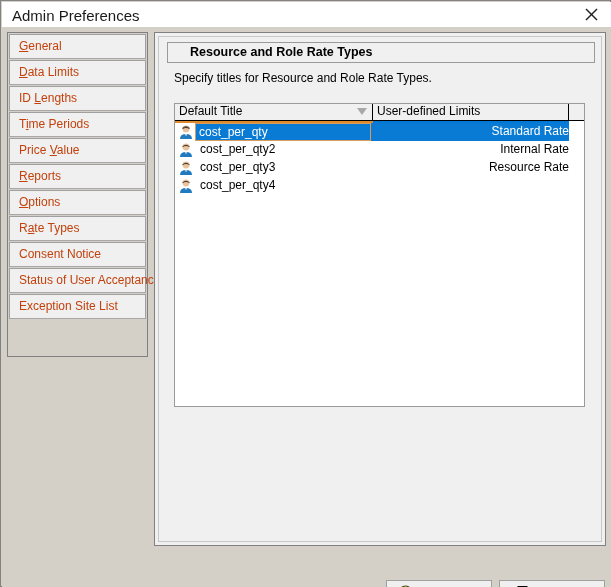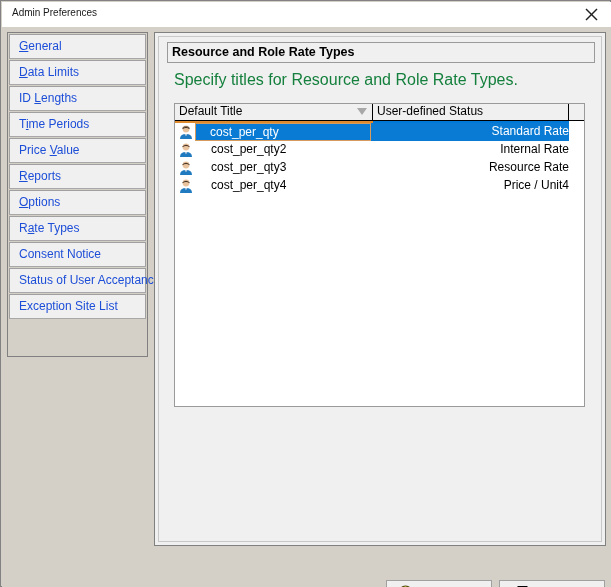--- a/index.html
+++ b/index.html
@@ -33,21 +33,21 @@
     left: 1px; top: 1px;
     width: 609px;
     height: 25px;
     background: #ffffff;
     box-sizing: border-box;
   }
   #title-text {
     position: absolute;
     left: 10px;
     top: 5px;
-    font-size: 10px;
+    font-size: 15px;
     color: #1a1a1a;
     white-space: nowrap;
   }
   #close-x {
     position: absolute;
     right: 0px;
     top: 0px;
     width: 40px;
     height: 25px;
     cursor: default;
@@ -79,21 +79,21 @@
     position: relative;
     height: 25px;
     margin: 0 1px;
     background: #f0f0f0;
     border: 1px solid #a0a0a0;
     border-bottom: 1px solid #a8a8a8;
     box-sizing: border-box;
     line-height: 23px;
     padding-left: 9px;
     font-size: 12px;
-    color: #1d4ed8;
+    color: #c2410c;
     white-space: nowrap;
     margin-top: 1px;
     cursor: default;
   }
   .tab-item:first-child { margin-top: 1px; }
   .tab-item .mn { text-decoration: underline; }
 
   
   #content {
     position: absolute;
@@ -120,30 +120,30 @@
     left: 8px;
     top: 5px;
     width: 428px;
     height: 21px;
     background: #f0f0f0;
     border: 1px solid #9a9a9a;
     box-sizing: border-box;
     font-weight: bold;
     font-size: 12.5px;
     line-height: 19px;
-    padding-left: 4px;
+    padding-left: 22px;
     color: #000;
     white-space: nowrap;
   }
   #group-desc {
     position: absolute;
     left: 15px;
     top: 34px;
-    font-size: 16px;
-    color: #15803d;
+    font-size: 12px;
+    color: #000000;
     white-space: nowrap;
   }
 
   
   #table-wrap {
     position: absolute;
     left: 15px;
     top: 66px;
     width: 411px;
     height: 304px;
@@ -219,21 +219,21 @@
     height: 16px;
   }
   .cell-default {
     position: absolute;
     left: 22px;
     width: 174px;
     top: 0;
     height: 18px;
     line-height: 17px;
     font-size: 12px;
-    padding-left: 14px;
+    padding-left: 3px;
     box-sizing: border-box;
     white-space: nowrap;
   }
   .cell-user {
     position: absolute;
     left: 198px;
     width: 196px;
     top: 0;
     height: 18px;
     line-height: 17px;
@@ -319,21 +319,21 @@
         <div id="group-desc">Specify titles for Resource and Role Rate Types.</div>
 
         <div id="table-wrap">
 
           <div id="thead">
             <div class="th" id="th-default">
               <span>Default Title</span>
               <span id="sort-ind"></span>
             </div>
             <div class="th" id="th-user">
-              <span>User-defined Status</span>
+              <span>User-defined Limits</span>
             </div>
             <div class="th" id="th-blank"></div>
           </div>
           <div id="header-accent"></div>
           <div id="header-accent2"></div>
 
           <div class="row selected" style="top:19px">
             <div class="sel-bg"></div>
             <span class="avatar">
               <svg width="16" height="16" viewBox="0 0 16 16" aria-hidden="true">
@@ -377,21 +377,20 @@
           <div class="row" style="top:73px">
             <span class="avatar">
               <svg width="16" height="16" viewBox="0 0 16 16" aria-hidden="true">
                 <circle cx="8" cy="5" r="3.4" fill="#e8c39e"></circle>
                 <path d="M4.5 4.3 Q8 1.2 11.5 4.3 L11.5 5.2 Q8 2.6 4.5 5.2 Z" fill="#4a3728"></path>
                 <path d="M2 15 Q2 10 8 10 Q14 10 14 15 Z" fill="#1f7ac0"></path>
                 <path d="M6.6 10.2 L8 12 L9.4 10.2 Z" fill="#e8e8e8"></path>
               </svg>
             </span>
             <div class="cell-default">cost_per_qty4</div>
-            <div class="cell-user">Price / Unit4</div>
           </div>
 
 
         </div>
       </div>
     </div>
 
     <div class="btn" id="btn-help">
       <span id="help-icon">
         <svg width="17" height="17" viewBox="0 0 17 17" aria-hidden="true">

